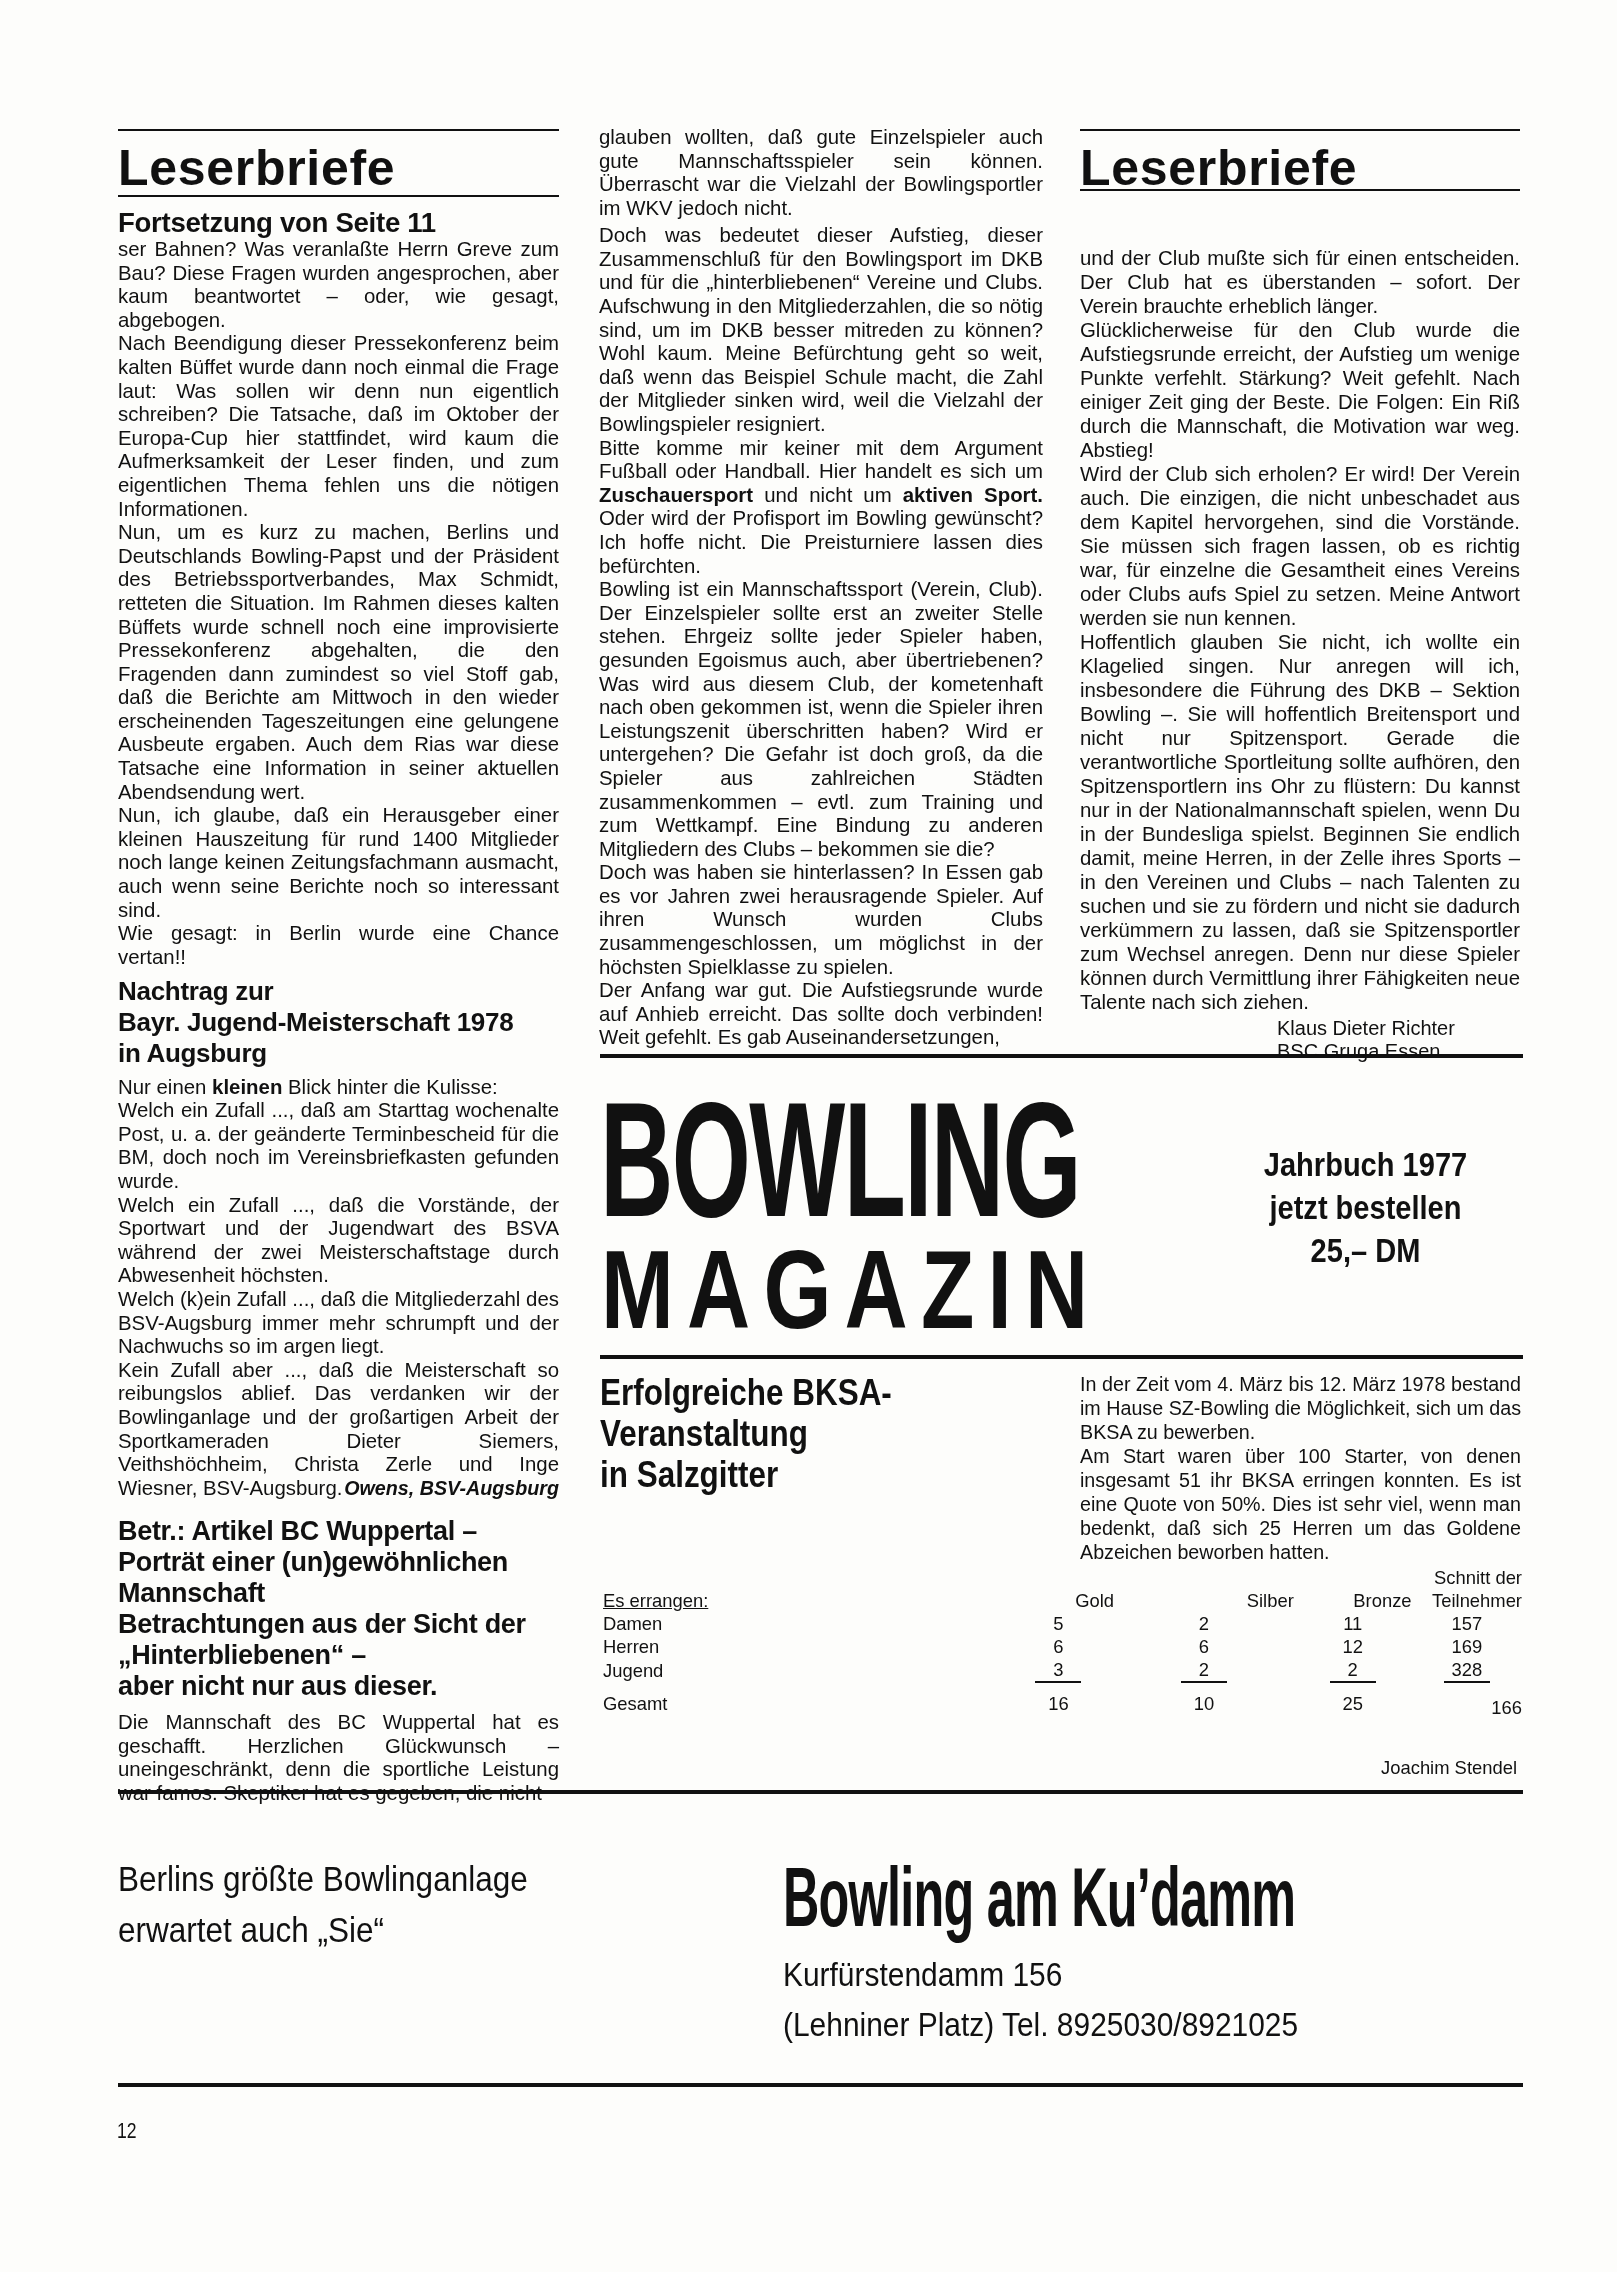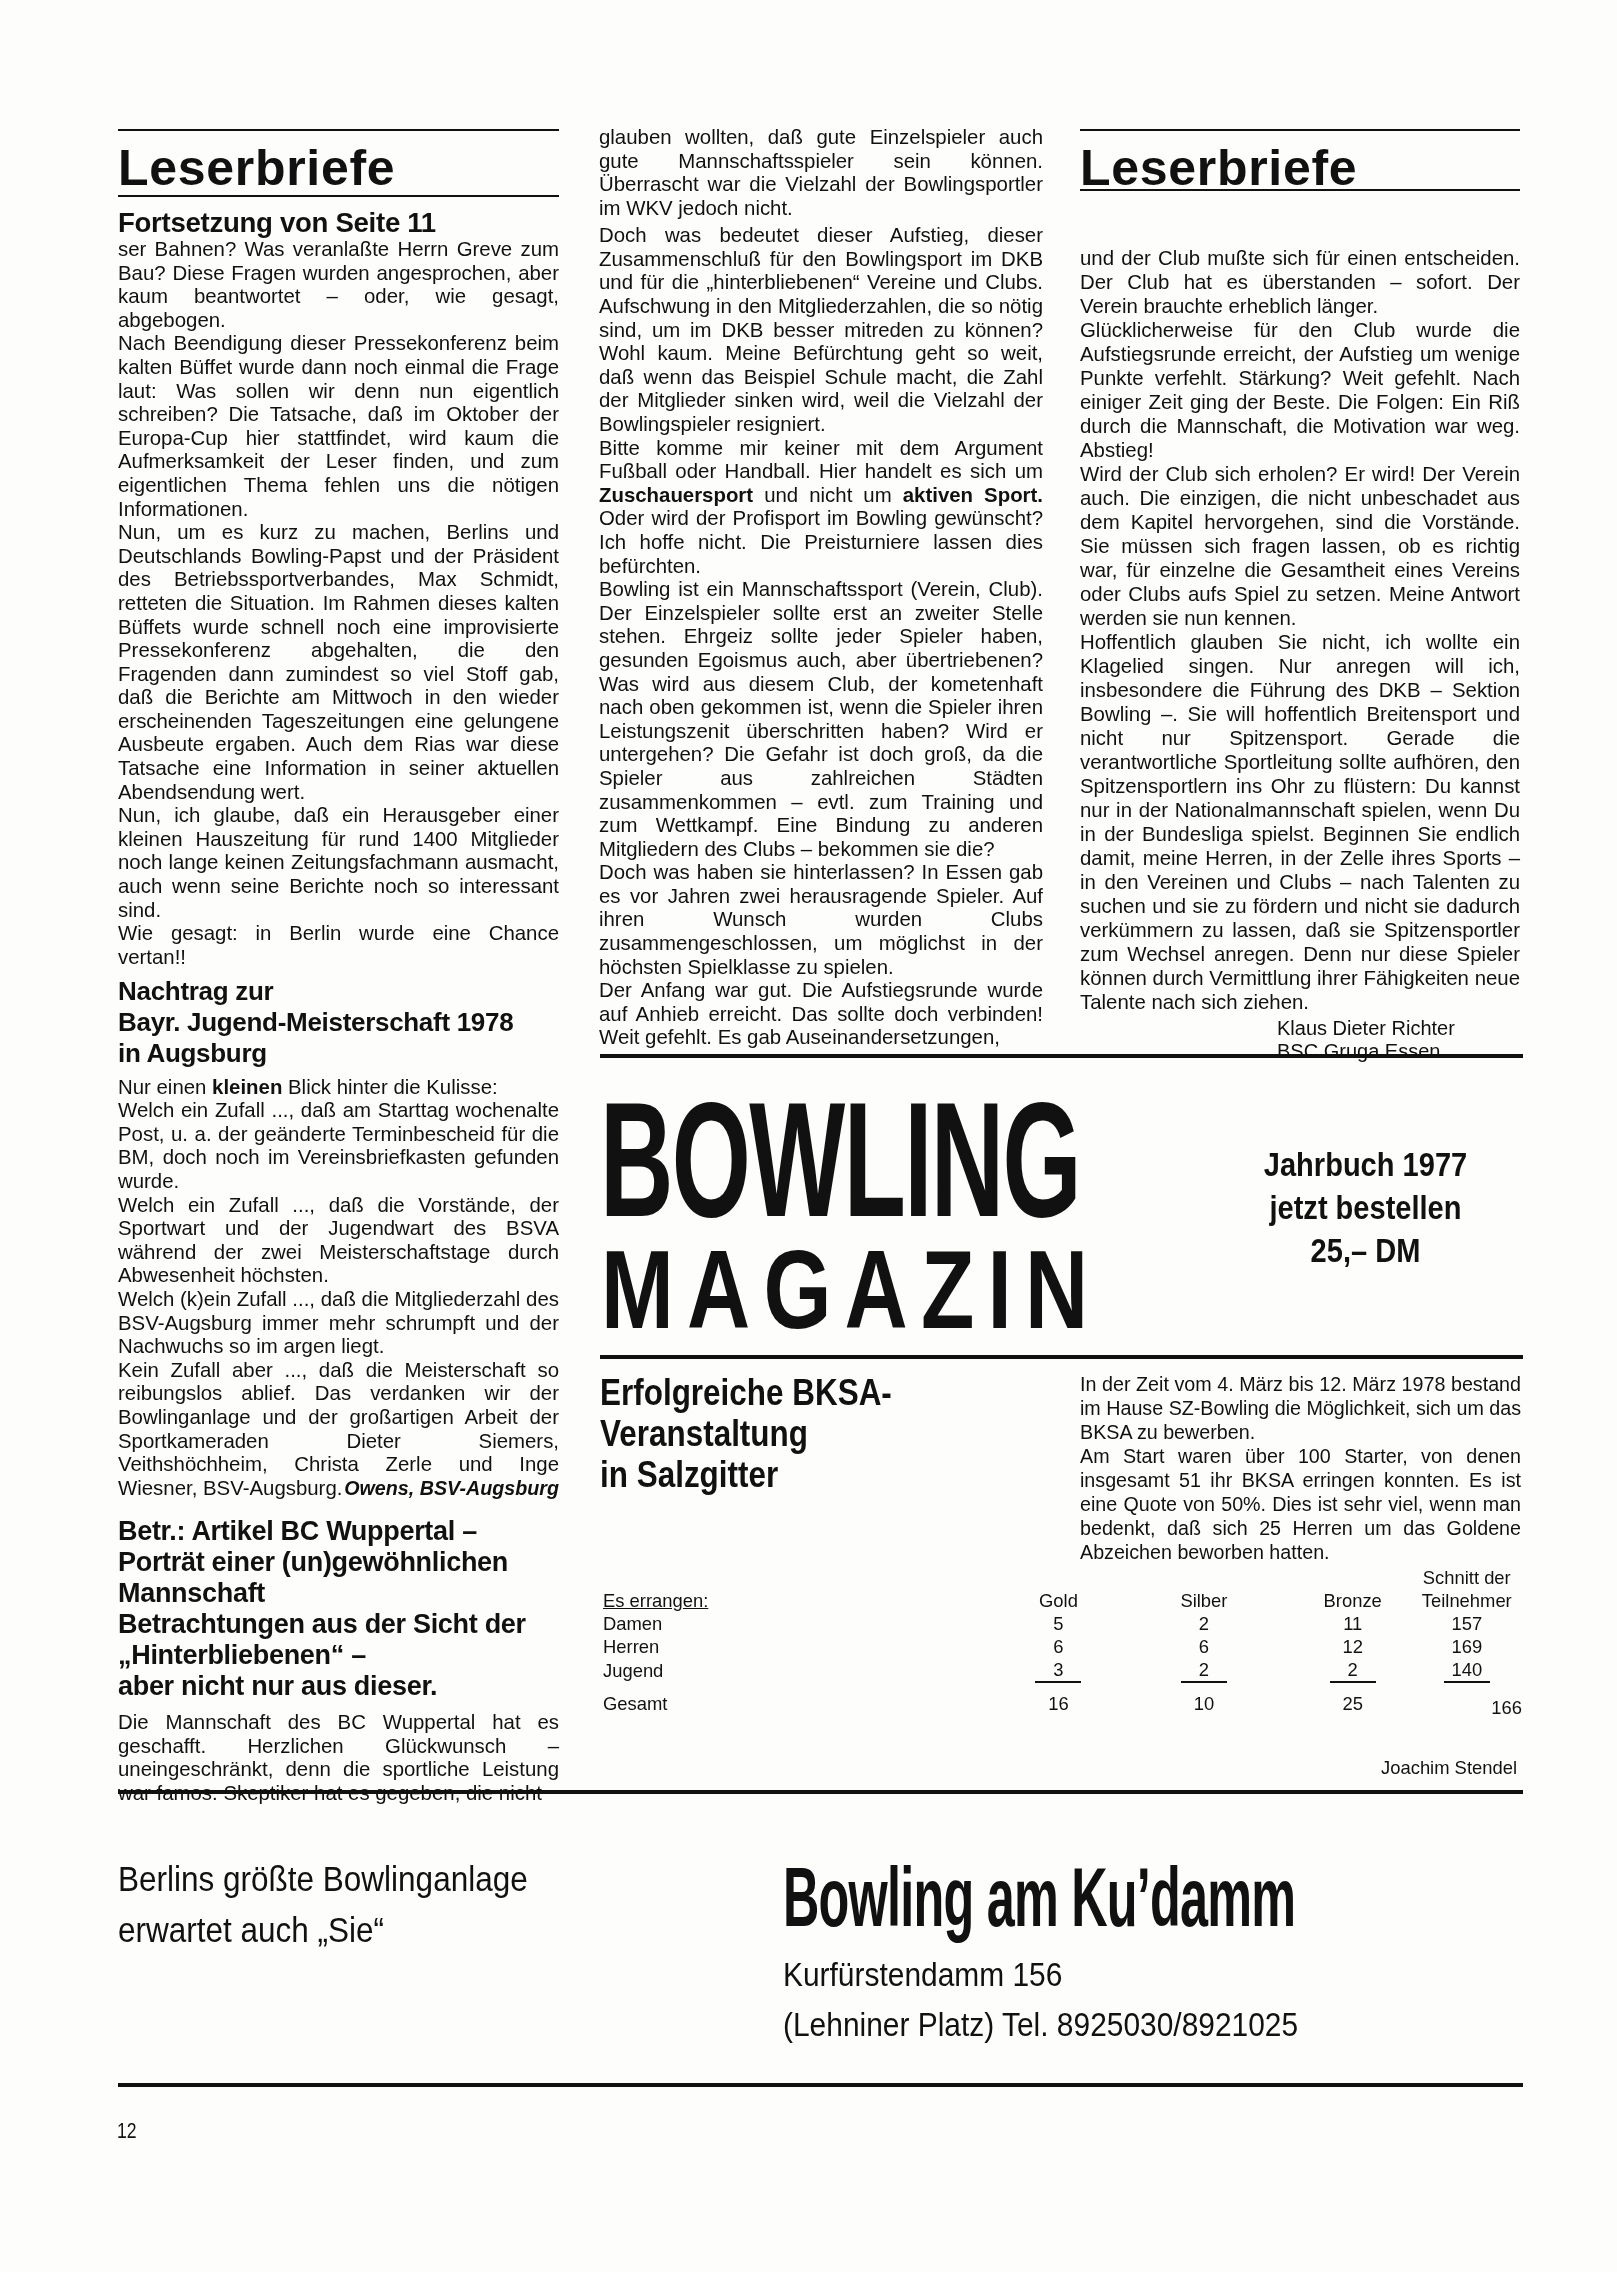--- a/index.html
+++ b/index.html
@@ -17,21 +17,21 @@
   .sig { font-size: 20px; line-height: 23.6px; }
   .sigbold { font-weight: bold; font-size: 19.7px; font-style: italic; }
   .bowling-big { font-weight: bold; font-size: 164px; line-height: 1; transform: scaleX(0.62); transform-origin: left top; letter-spacing: -2.6px; white-space: nowrap; }
   .magazin-big { font-weight: bold; font-size: 112px; line-height: 1; letter-spacing: 17px; transform: scaleX(0.78); transform-origin: left top; white-space: nowrap; }
   .promo { font-weight: bold; font-size: 33px; line-height: 43px; text-align: center; transform: scaleX(0.88); transform-origin: center top; }
   .bksa-title { font-weight: bold; font-size: 37px; line-height: 41px; transform: scaleX(0.85); transform-origin: left top; white-space: nowrap; }
   .bksa-text { font-size: 19.7px; line-height: 24px; text-align: justify; }
   .bksa-text p { margin: 0; }
   table.results { border-collapse: collapse; font-size: 18.4px; line-height: 23px; }
   table.results td, table.results th { padding: 0; font-weight: normal; }
-  table.results th { text-align: center; vertical-align: bottom; }
+  table.results th { text-align: right; vertical-align: bottom; }
   table.results th.left, table.results td.left { text-align: left; }
   table.results td.num { text-align: center; }
   table.results tr.subtotal td.num span { border-bottom: 2px solid #111; display: inline-block; min-width: 46px; }
   .ad-left { font-size: 35px; line-height: 51px; transform: scaleX(0.9); transform-origin: left top; white-space: nowrap; }
   .ad-brand { font-weight: bold; font-size: 84px; line-height: 1; transform: scaleX(0.6); transform-origin: left top; white-space: nowrap; letter-spacing: -1.3px; }
   .ad-addr { font-size: 34px; line-height: 50px; transform: scaleX(0.88); transform-origin: left top; white-space: nowrap; }
   .page-num { font-size: 22px; }
 </style>
 </head>
 <body>
@@ -152,21 +152,21 @@
         <td class="num" style="padding-left:13px;">6</td>
         <td class="num">6</td>
         <td class="num">12</td>
         <td class="num">169</td>
       </tr>
       <tr class="subtotal">
         <td class="left">Jugend</td>
         <td class="num" style="padding-left:13px;"><span>3</span></td>
         <td class="num"><span>2</span></td>
         <td class="num"><span>2</span></td>
-        <td class="num"><span>140</span></td>
+        <td class="num"><span>328</span></td>
       </tr>
       <tr>
         <td class="left" style="padding-top:5.3px;">Gesamt</td>
         <td class="num" style="padding-left:13px; padding-top:5.3px;">16</td>
         <td class="num" style="padding-top:5.3px;">10</td>
         <td class="num" style="padding-top:5.3px;">25</td>
         <td class="num" style="padding-top:13px;text-align:right;">166</td>
       </tr>
     </tbody>
   </table>

